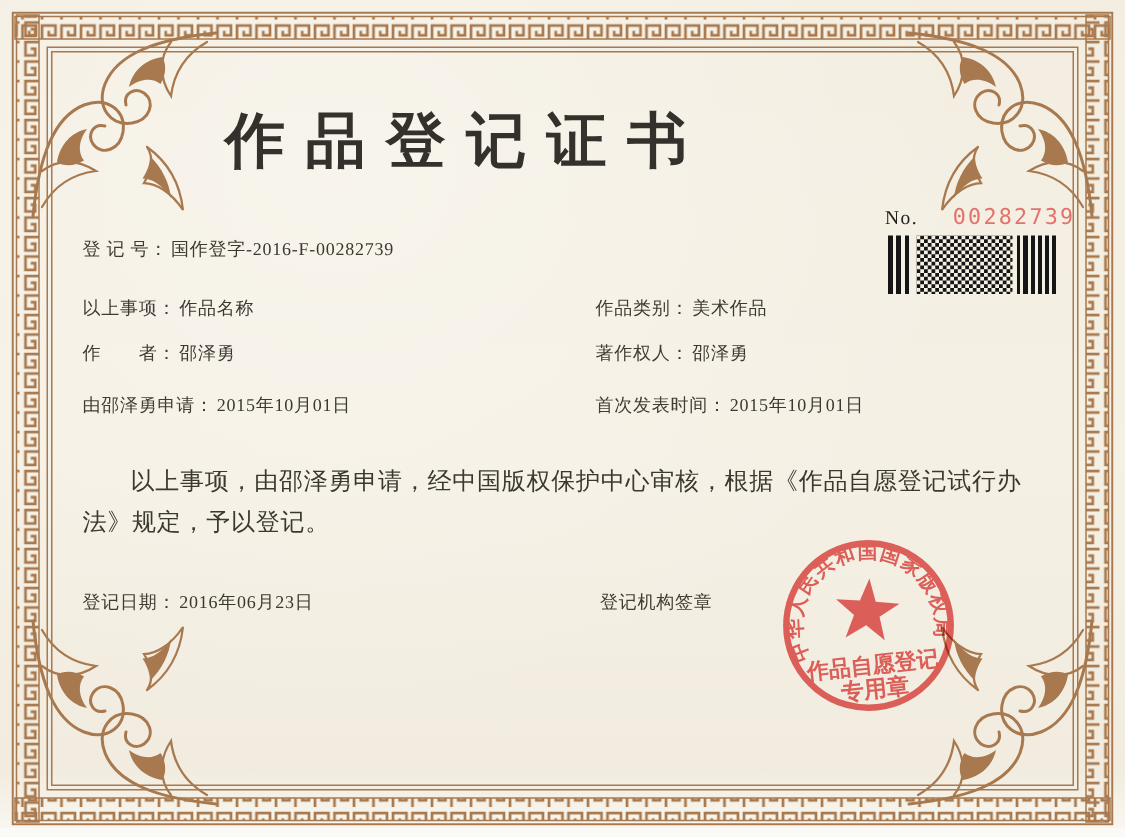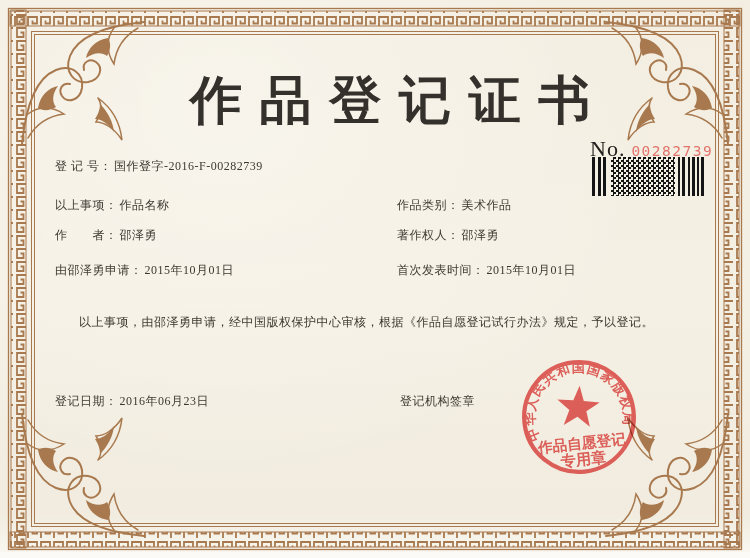--- a/index.html
+++ b/index.html
@@ -4,33 +4,33 @@
 <style>
   html,body{margin:0;padding:0;}
   body{width:750px;height:558px;overflow:hidden;background:#e9e4d8;
        font-family:"Liberation Serif","DejaVu Serif",serif;}
   .page{position:relative;width:750px;height:558px;
         background:
           radial-gradient(ellipse at 30% 20%, rgba(255,255,255,.35), rgba(255,255,255,0) 60%),
           linear-gradient(180deg,#f3eee1 0%,#f5f0e4 55%,#f1ecdf 92%,#faf8f2 100%);}
   .border-svg{position:absolute;left:0;top:0;z-index:1;}
   .content{position:absolute;left:0;top:0;width:750px;height:558px;z-index:2;color:#3f3b33;}
-  .title{position:absolute;left:0;top:66px;width:608px;text-align:right;
-         font-size:52px;font-weight:700;letter-spacing:.34em;text-indent:.34em;color:#34312c;}
+  .title{position:absolute;left:0;top:66px;width:608px;text-align:center;
+         font-size:40px;font-weight:700;letter-spacing:.34em;text-indent:.34em;color:#34312c;}
   .serial{position:absolute;left:590px;top:136px;white-space:nowrap;}
-  .serial .no{font-size:22px;color:#22201d;letter-spacing:1px;}
+  .serial .no{font-size:13px;color:#22201d;letter-spacing:1px;}
   .serial .num{font-family:"DejaVu Sans Mono","Liberation Mono",monospace;
-               font-size:14.5px;color:#e2736c;letter-spacing:1.5px;margin-left:6px;}
+               font-size:14.5px;color:#e2736c;letter-spacing:1.5px;margin-left:23px;}
   .barcode{position:absolute;left:592px;top:157px;width:112px;height:39px;display:flex;gap:3px;}
   .bc-left{width:16px;background:repeating-linear-gradient(90deg,#151515 0 3px,transparent 3px 5.5px);}
   .bc-mid{flex:1;background:repeating-conic-gradient(#151515 0 25%,transparent 0 50%);background-size:5px 5px;}
   .bc-right{width:26px;background:repeating-linear-gradient(90deg,#151515 0 2.2px,transparent 2.2px 4.2px,#151515 4.2px 7px,transparent 7px 9.5px);}
   .row{position:absolute;font-size:12px;letter-spacing:.5px;white-space:nowrap;color:#403c34;}
   .row .val{margin-left:2px;color:#3b3830;}
-  .statement{position:absolute;left:55px;top:309px;width:648px;font-size:12px;
+  .statement{position:absolute;left:55px;top:309px;width:648px;font-size:16px;
              line-height:26.5px;text-indent:2em;letter-spacing:.5px;color:#3b3830;}
   .seal{position:absolute;left:512px;top:350px;width:134px;height:134px;z-index:3;
         opacity:.88;mix-blend-mode:multiply;}
   .seal text{font-family:"Liberation Sans","DejaVu Sans",sans-serif;}
   .scan-edge{position:absolute;left:0;bottom:0;width:750px;height:6px;background:#fbfaf6;z-index:4;}
 </style>
 </head>
 <body>
 
 <div class="page">

